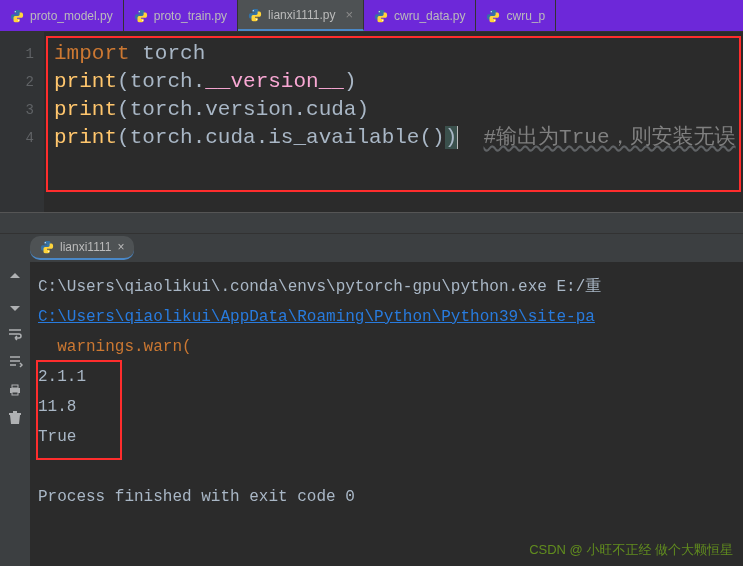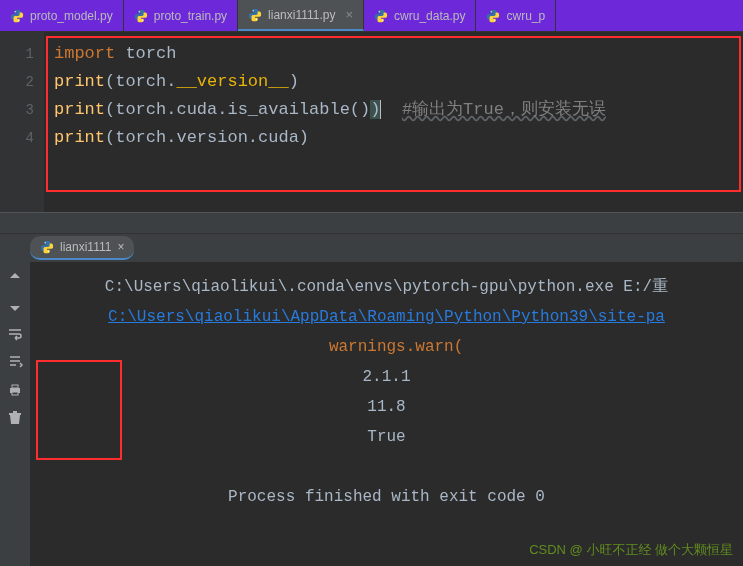--- a/index.html
+++ b/index.html
@@ -68,26 +68,26 @@
       position: absolute;
       border: 2px solid #ff2d2d;
       top: 4px;
       left: 2px;
       right: 2px;
       height: 156px;
       pointer-events: none;
     }
     .code-line {
       line-height: 28px;
-      font-size: 17px;
+      font-size: 21px;
       white-space: pre;
     }
     .kw { color: #cc7832; }
     .fn { color: #ffc66d; }
-    .dunder { color: #eab308; margin-top: 10px; }
+    .dunder { color: #f9a8d4; margin-top: 10px; }
     .paren { color: #a9b7c6; }
     .cursor-mark { border-left: 1px solid #bbb; }
     .comment { color: #808080; }
     .comment-underline { text-decoration: underline wavy #606366; }
     .divider {
       height: 22px;
       background: #3c3f41;
       border-top: 1px solid #555;
       border-bottom: 1px solid #323232;
     }
@@ -126,25 +126,24 @@
       gap: 12px;
     }
     .tool-icon {
       width: 16px;
       height: 16px;
       color: #afb1b3;
       cursor: pointer;
     }
     .console-content {
       flex: 1;
-      padding: 10px 0;
+      padding: 10px 8px;
       font-size: 16px;
       line-height: 30px;
       position: relative;
-      text-align: center;
     }
     .console-line { white-space: pre; }
     .link { color: #287bde; text-decoration: underline; cursor: pointer; }
     .warn { color: #cc7832; }
     .hl-box2 {
       position: absolute;
       border: 2px solid #ff2d2d;
       left: 6px;
       top: 98px;
       width: 86px;
@@ -227,22 +226,22 @@
   <div class="gutter">
     <div>1</div>
     <div>2</div>
     <div>3</div>
     <div>4</div>
   </div>
   <div class="code-wrap">
     <div class="hl-box"></div>
     <div class="code-line"><span class="kw">import </span><span>torch</span></div>
     <div class="code-line"><span class="fn">print</span><span class="paren">(</span><span>torch.</span><span class="dunder">__version__</span><span class="paren">)</span></div>
+    <div class="code-line"><span class="fn">print</span><span class="paren">(</span><span>torch.version.cuda</span><span class="paren">)</span></div>
     <div class="code-line"><span class="fn">print</span><span class="paren">(</span><span>torch.cuda.is_available()</span><span class="paren" style="background:#3b514d">)</span><span class="cursor-mark"> </span> <span class="comment comment-underline">#输出为True，则安装无误</span></div>
-    <div class="code-line"><span class="fn">print</span><span class="paren">(</span><span>torch.version.cuda</span><span class="paren">)</span></div>
   </div>
 </div>
 
 <div class="divider"></div>
 
 <div class="run-tabs">
   <div class="run-tab">
     <span class="py-icon" style="width:14px;height:14px;display:inline-flex">
       <svg viewBox="0 0 16 16">
           <path fill="#3572A5" d="M7 1C5 1 5 3 5 3v2h3v1H3s-2 0-2 3 2 3 2 3h2v-2s0-2 2-2h3s2 0 2-2V3s0-2-2-2H7z"></path>

